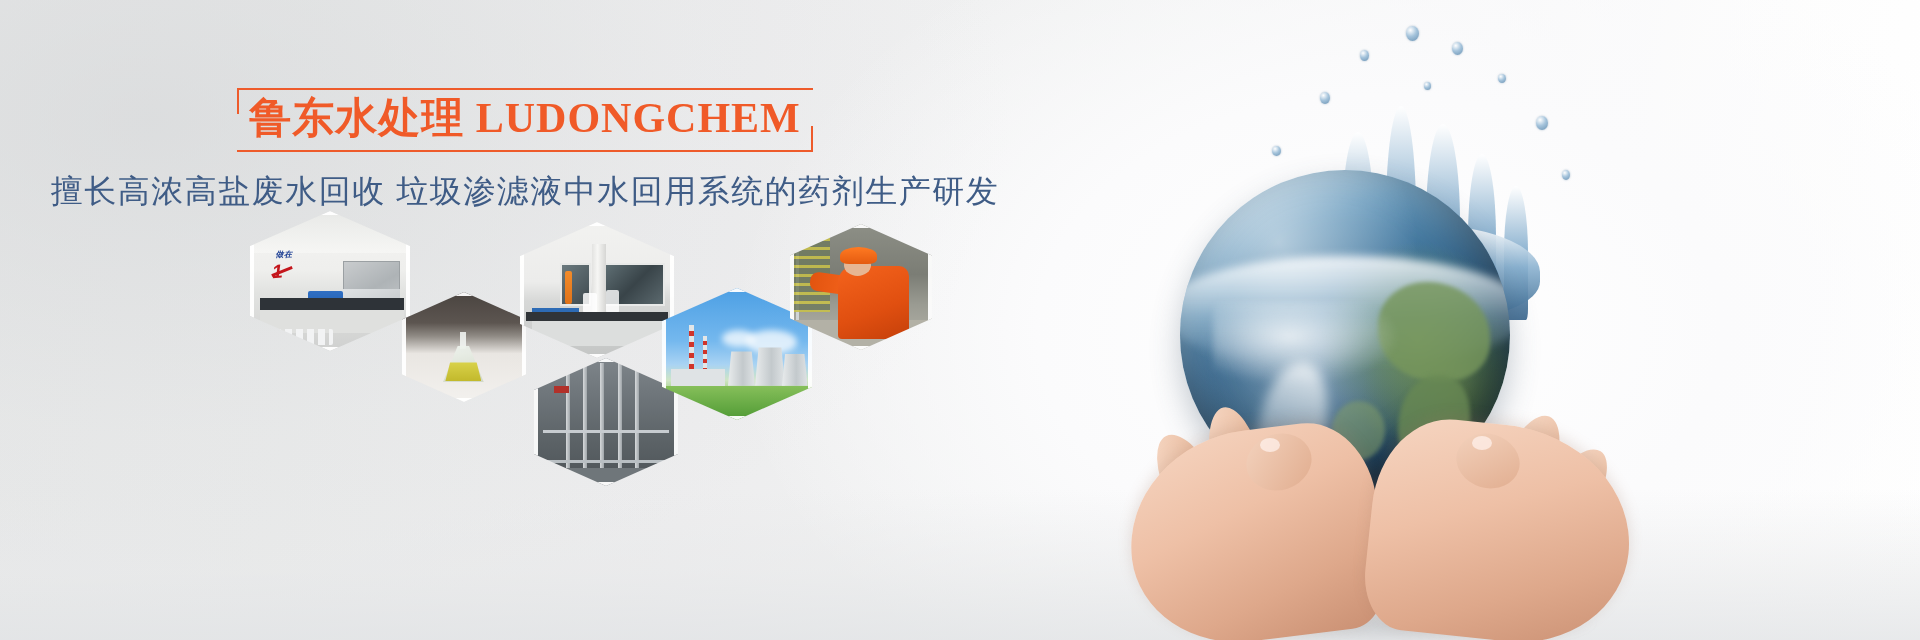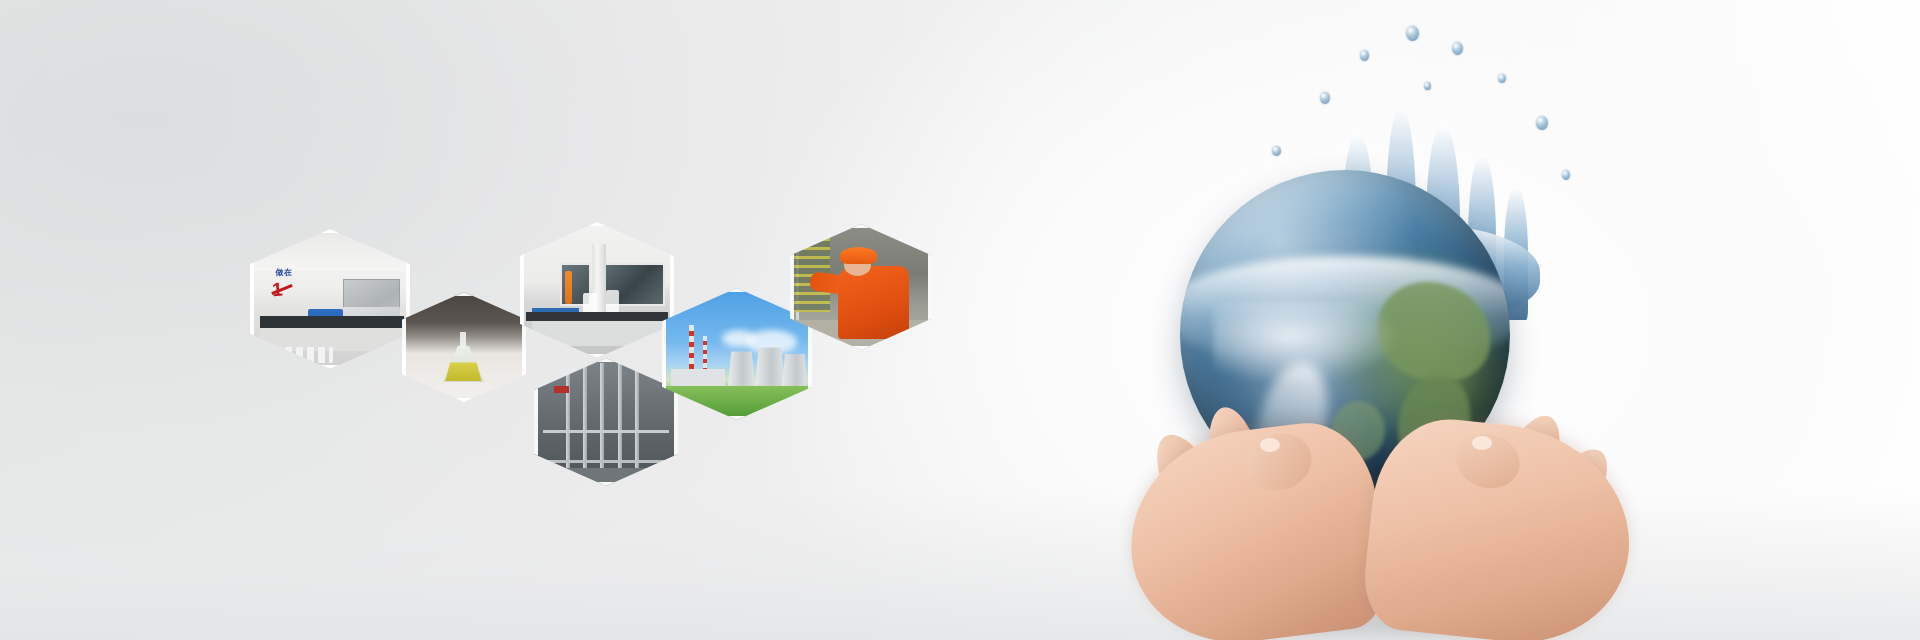--- a/index.html
+++ b/index.html
@@ -86,21 +86,21 @@
     background-size:cover; background-position:center;
   }
   .hex .ring {
     position:absolute; inset:0;
     box-shadow:inset 0 0 0 4px rgba(255,255,255,.95);
     clip-path:polygon(50% 0%, 100% 25%, 100% 75%, 50% 100%, 0% 75%, 0% 25%);
     pointer-events:none;
   }
 
   
-  #hex-lab1 { left:250px; top:229px; width:160px; height:140px; }
+  #hex-lab1 { left:250px; top:211px; width:160px; height:140px;font-style:italic; }
   #hex-lab1 .inner {
     background:
       linear-gradient(to bottom, #f4f4f2 0%, #efefed 42%, #e3e4e2 56%, #cfd0cf 100%);
   }
   #hex-lab1 .ceil { position:absolute; left:0; right:0; top:0; height:30%; background:linear-gradient(to bottom,#e8e9e7,#f6f6f4); }
   #hex-lab1 .bench { position:absolute; left:6%; right:4%; top:62%; height:9%; background:#2e3338; }
   #hex-lab1 .bench2 { position:absolute; left:6%; right:4%; top:71%; height:16%; background:#dfe0de; }
   #hex-lab1 .cab { position:absolute; right:6%; top:36%; width:36%; height:34%; background:linear-gradient(150deg,#c9ccce,#aeb3b6 55%,#c2c6c8); border:1px solid #9ba0a3; }
   #hex-lab1 .cab2 { position:absolute; right:6%; top:56%; width:36%; height:26%; background:linear-gradient(160deg,#dfe2e4,#b8bdc0); }
   #hex-lab1 .mach { position:absolute; left:36%; top:57%; width:22%; height:18%; background:linear-gradient(180deg,#2f6fc4,#1e5aa8); border-radius:2px; }
@@ -285,20 +285,30 @@
   }
 </style>
 </head>
 <body>
 
 <div id="banner">
 
   <div id="bg-vignette"></div>
   <div id="bg-floor"></div>
 
+  <div id="text-block">
+    <div id="title-wrap">
+      <span class="rule-top"></span>
+      <span class="tick-left"></span>
+      <span class="rule-bottom"></span>
+      <span class="tick-right"></span>
+      <div id="main-title">鲁东水处理 LUDONGCHEM</div>
+    </div>
+    <div id="subtitle">擅长高浓高盐废水回收 垃圾渗滤液中水回用系统的药剂生产研发</div>
+  </div>
 
   <div id="hex-cluster">
 
     <div class="hex" id="hex-lab1">
       <div class="inner">
         <span class="ceil"></span>
         <span class="cab"></span>
         <span class="cab2"></span>
         <span class="mach"></span>
         <span class="mach2"></span>

